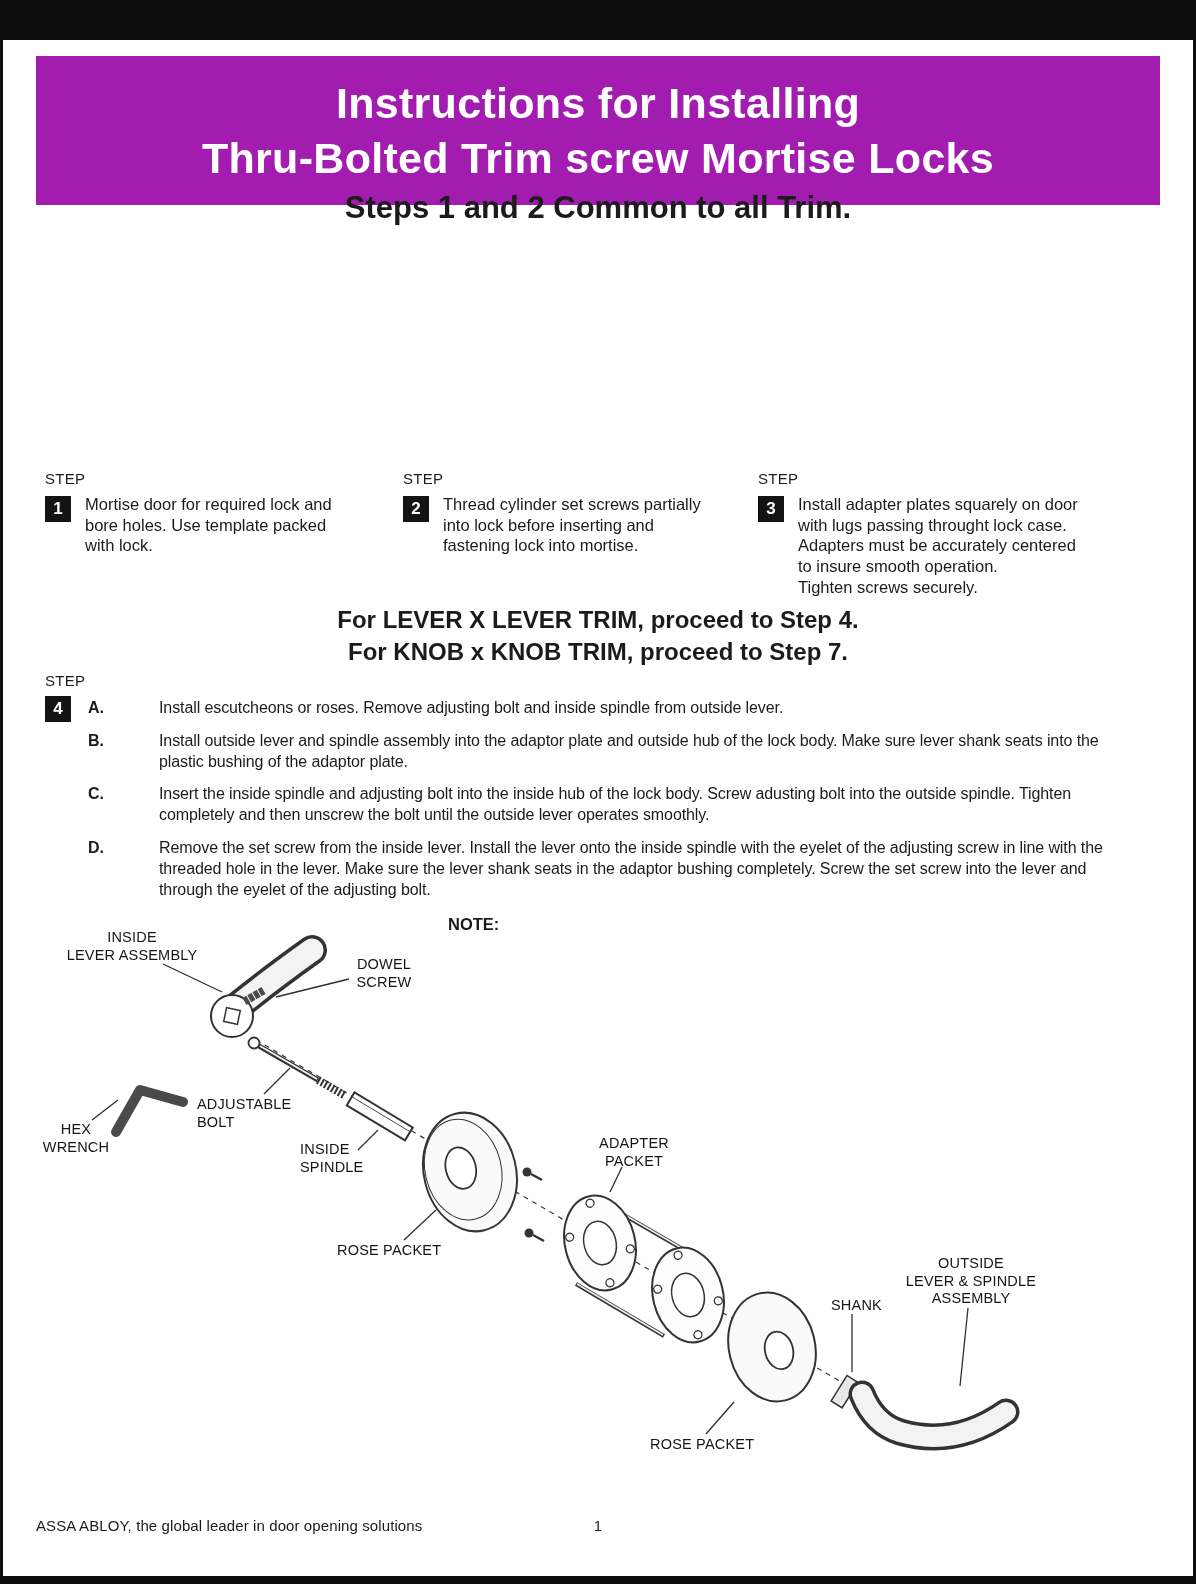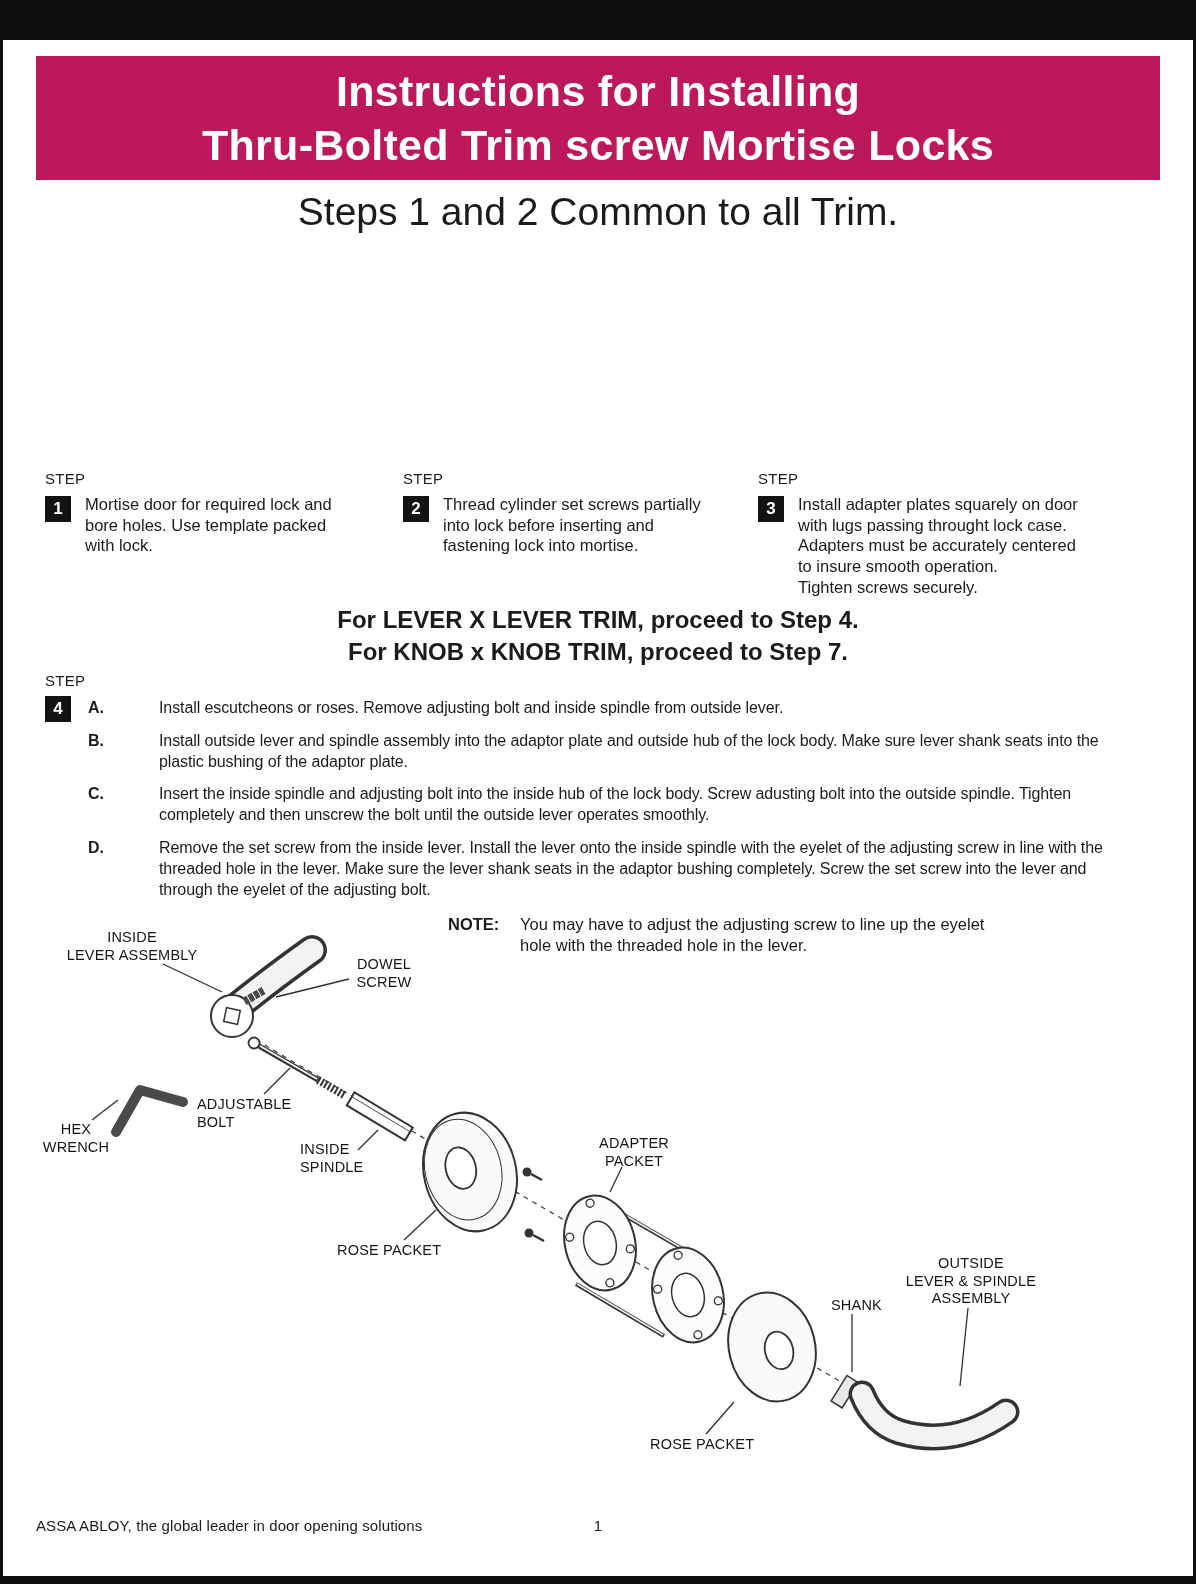--- a/index.html
+++ b/index.html
@@ -8,28 +8,28 @@
     position:relative; width:1196px; height:1584px; margin:0 auto;
     background:#ffffff; font-family:"Liberation Sans", sans-serif; color:#1b1b1b;
     overflow:hidden;
   }
   .edge-top    { position:absolute; top:0; left:0; width:100%; height:40px; background:#0e0e0e; }
   .edge-bottom { position:absolute; bottom:0; left:0; width:100%; height:8px; background:#0e0e0e; }
   .edge-left   { position:absolute; top:0; left:0; width:3px; height:100%; background:#0e0e0e; }
   .edge-right  { position:absolute; top:0; right:0; width:3px; height:100%; background:#0e0e0e; }
 
   .title-banner {
-    position:absolute; left:36px; top:56px; width:1124px; height:124px;
-    background:#be185d; color:#ffffff; display:flex; flex-direction:column;
+    position:absolute; left:36px; top:56px; width:1124px; height:149px;
+    background:#a21caf; color:#ffffff; display:flex; flex-direction:column;
     justify-content:center; text-align:center; font-weight:bold;
     font-size:43px; line-height:1.26; letter-spacing:0.3px;
   }
   .subtitle {
     position:absolute; left:0; top:190px; width:100%; text-align:center;
-    font-size:39px; font-weight:normal;
+    font-size:31px; font-weight:bold;
   }
 
   .step-col { position:absolute; top:470px; }
   #step-col-1 { left:45px;  width:322px; }
   #step-col-2 { left:403px; width:330px; }
   #step-col-3 { left:758px; width:380px; }
   .step-head { font-size:15px; margin-bottom:7px; letter-spacing:0.3px; }
   .step-row  { display:flex; align-items:flex-start; }
   .step-num  {
     width:26px; height:26px; background:#131313; color:#fff; font-weight:bold;
@@ -159,22 +159,20 @@
       <div class="item-text">Insert the inside spindle and adjusting bolt into the inside hub of the lock body. Screw adusting bolt into the outside spindle. Tighten completely and then unscrew the bolt until the outside lever operates smoothly.</div>
     </div>
     <div class="item">
       <div class="item-letter">D.</div>
       <div class="item-text">Remove the set screw from the inside lever. Install the lever onto the inside spindle with the eyelet of the adjusting screw in line with the threaded hole in the lever. Make sure the lever shank seats in the adaptor bushing completely. Screw the set screw into the lever and through the eyelet of the adjusting bolt.</div>
     </div>
   </div>
 
   <div class="note">
     <div class="note-label">NOTE:</div>
-    <div class="note-text">You may have to adjust the adjusting screw to line up the eyelet
-hole with the threaded hole in the lever.</div>
   </div>
 
   <svg class="diagram-svg" viewBox="0 0 1196 1584" aria-hidden="true">
 
     <line x1="256" y1="1040" x2="872" y2="1400" stroke="#3a3a3a" stroke-width="1.2" stroke-dasharray="5,5"></line>
 
     <g>
       <path d="M 238 1006 Q 270 980 312 950" stroke="#333" stroke-width="30" stroke-linecap="round" fill="none"></path>
       <path d="M 238 1006 Q 270 980 312 950" stroke="#f3f3f3" stroke-width="23" stroke-linecap="round" fill="none"></path>
       <circle cx="232" cy="1016" r="21" fill="#ffffff" stroke="#333" stroke-width="2"></circle>

